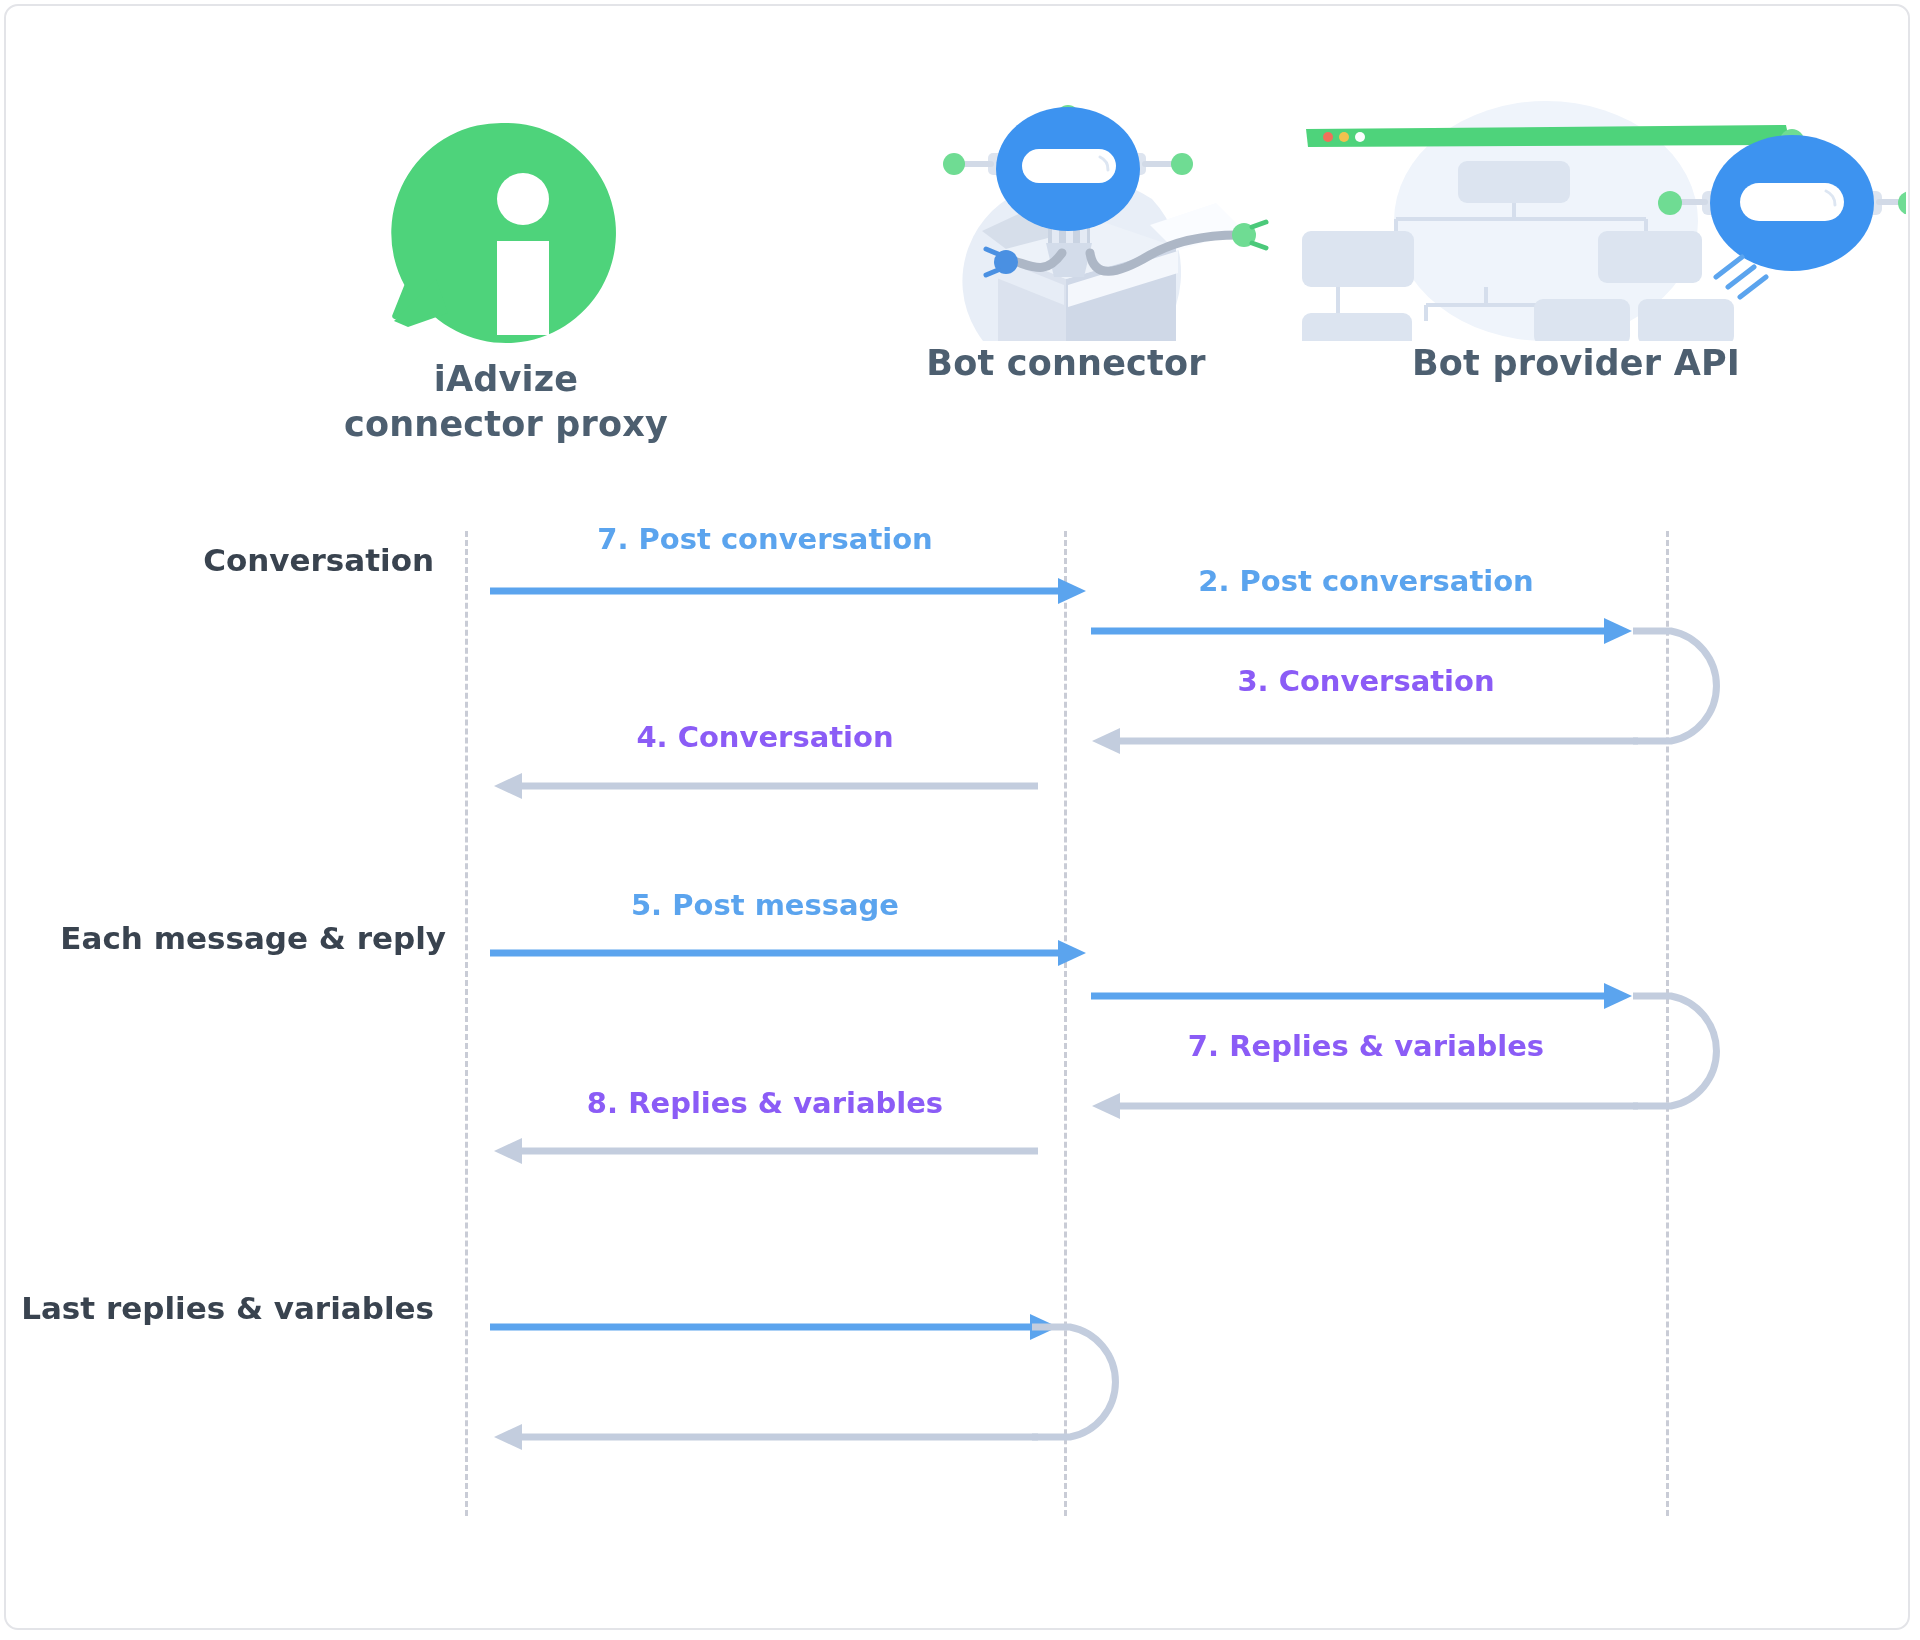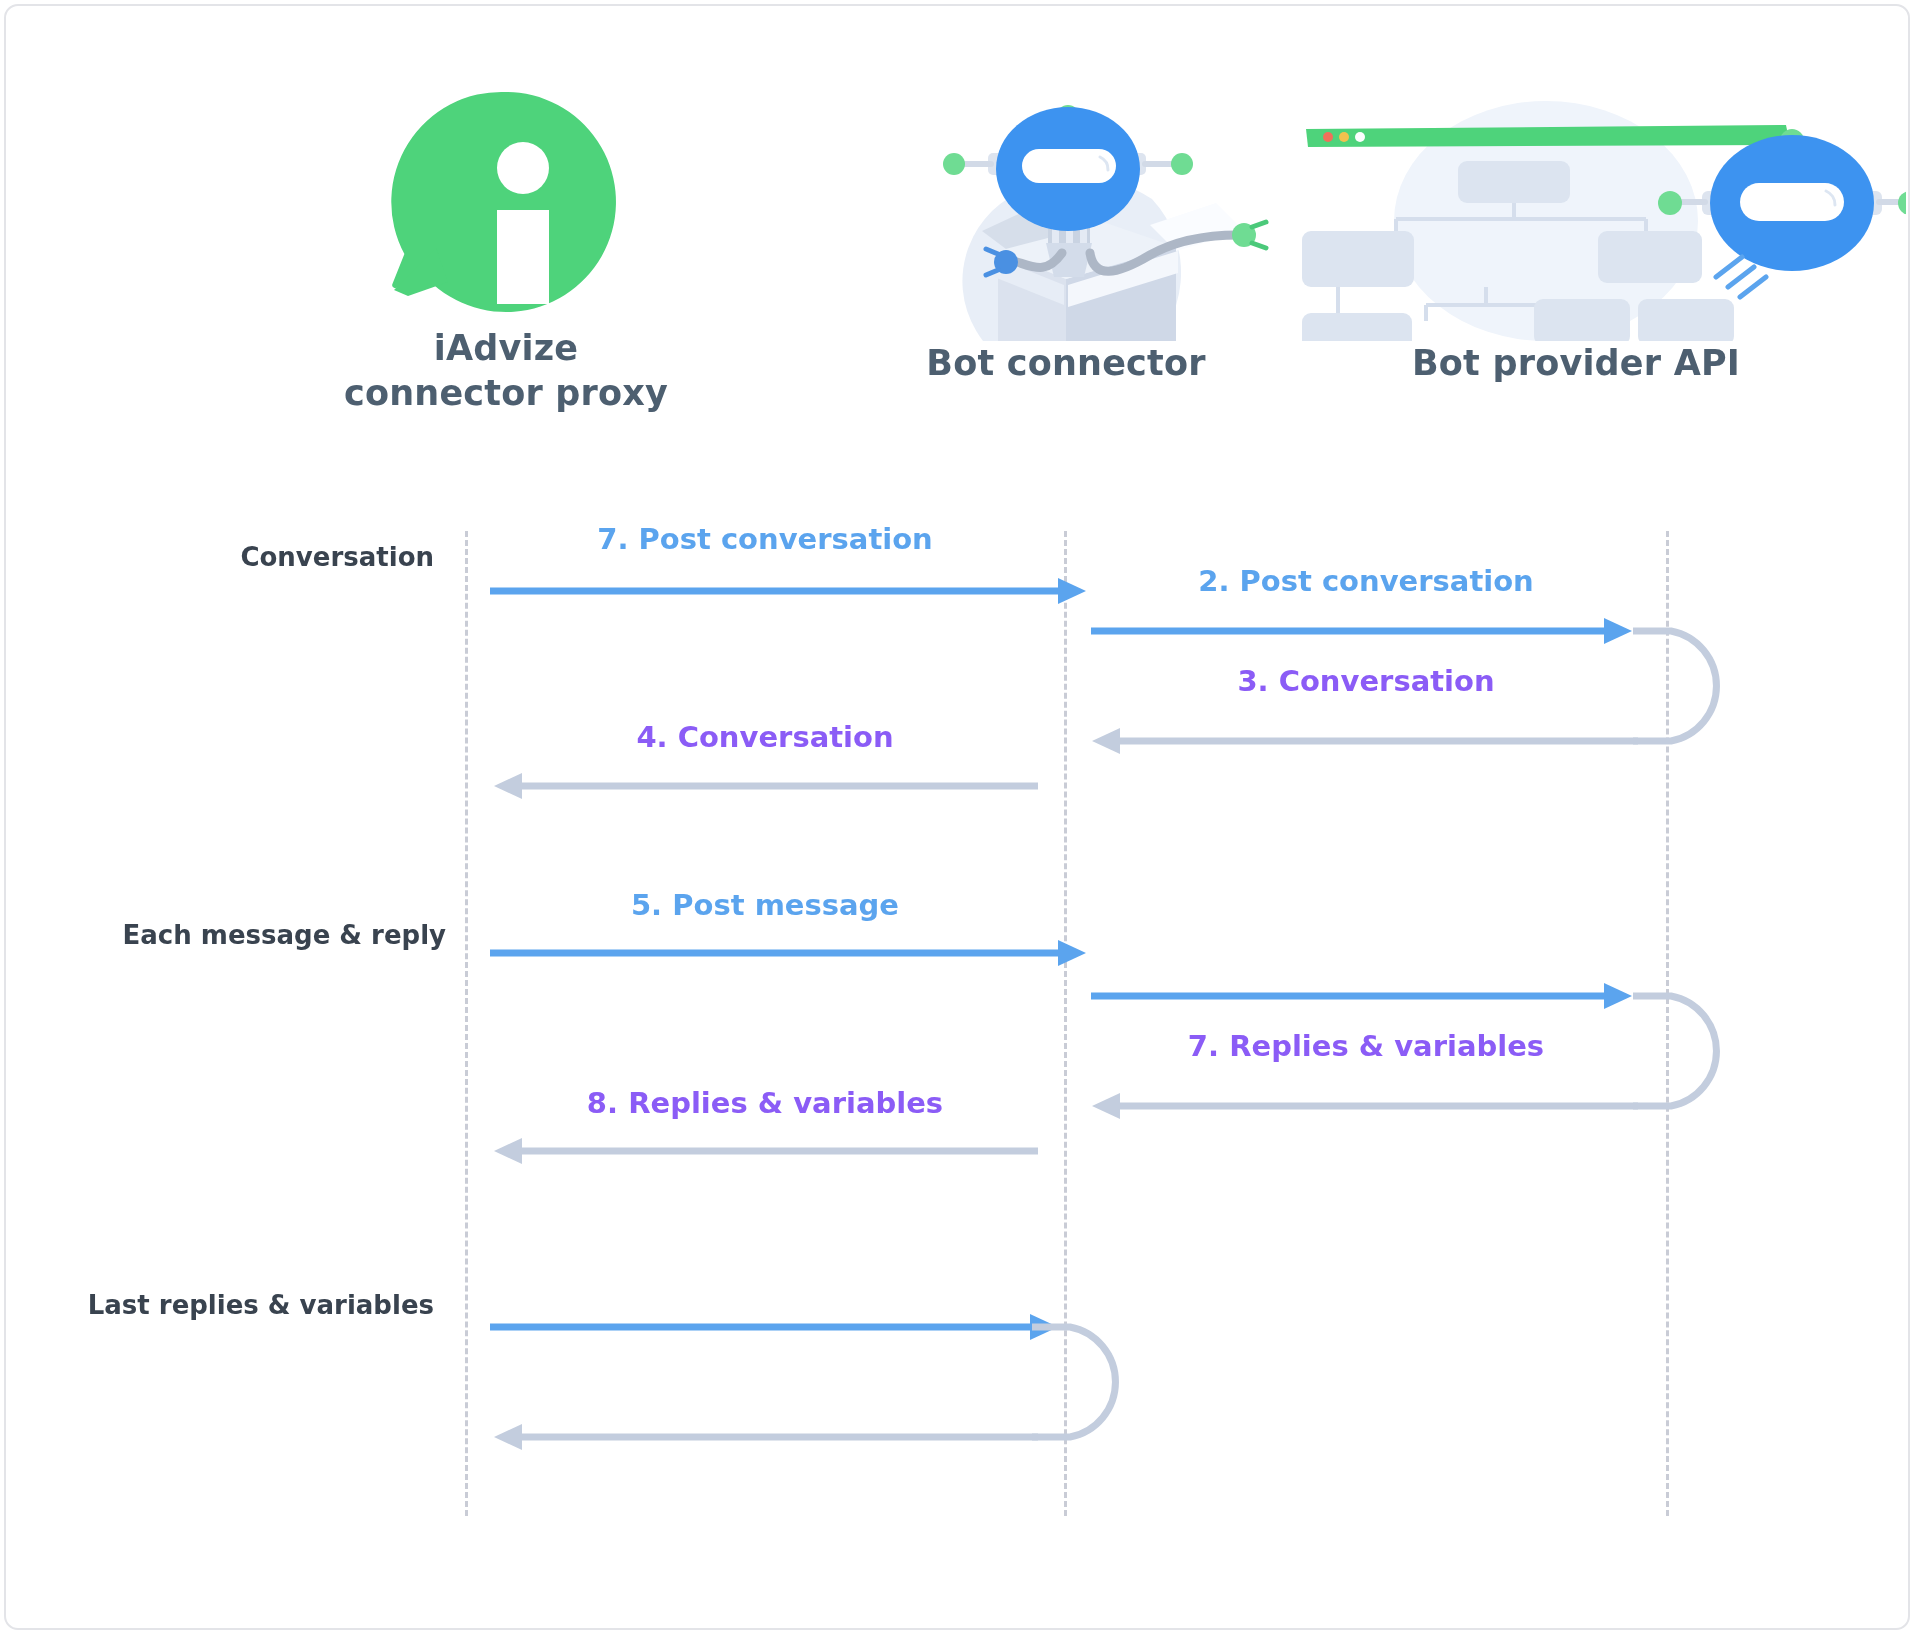--- a/index.html
+++ b/index.html
@@ -53,21 +53,21 @@
   .lifeline {
     position: absolute;
     width: 0;
     border-left: 3px dashed #c9ccd6;
   }
 
   
   .group-label {
     position: absolute;
     text-align: right;
-    font-size: 26px;
+    font-size: 31px;
     font-weight: 600;
     color: #39434f;
     white-space: nowrap;
   }
 
   
   .msg-label {
     position: absolute;
     font-size: 29px;
     font-weight: 600;
@@ -78,21 +78,21 @@
   .msg-label.grey { color: #8b5cf6; }
 
   
   .arrow-svg { position: absolute; }
 </style>
 </head>
 <body>
 
 <div id="canvas">
 
-  <div class="col" style="left:180px; top:70px; width:640px;">
+  <div class="col" style="left:180px; top:101px; width:640px;">
     <div class="col-art">
       <svg class="art-svg" width="640" height="250" viewBox="0 0 640 250" aria-hidden="true">
 
         <path d="M320 16
                  a110 110 0 1 1 -77.8 187.8
                  L242.2 203.8
                  L210 212
                  a3 3 0 0 1 -3.6 -4
                  l12 -30
                  A110 110 0 0 1 320 16 Z" fill="#4ED37B"></path>

